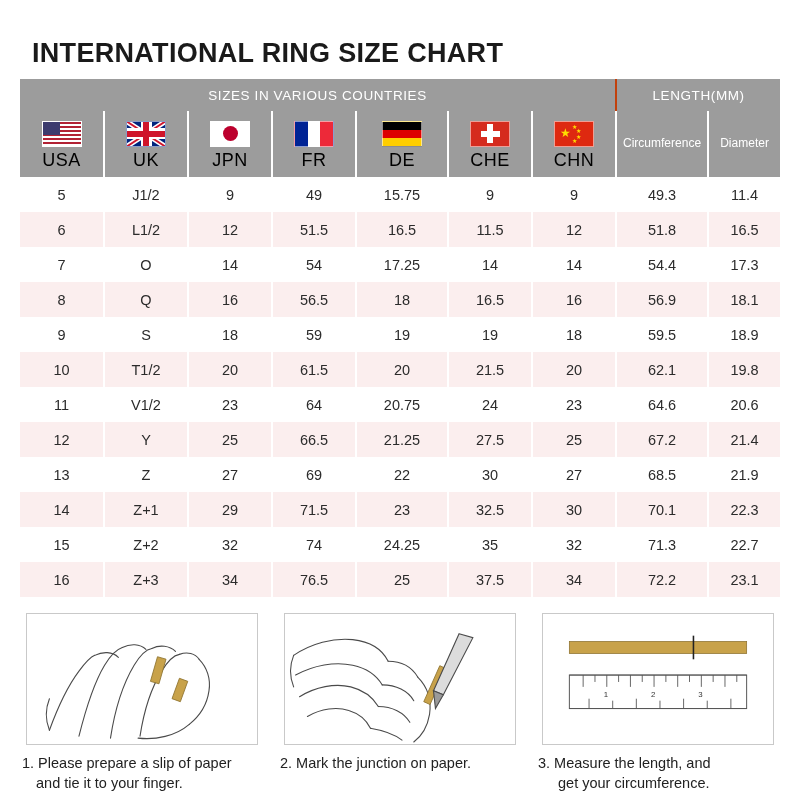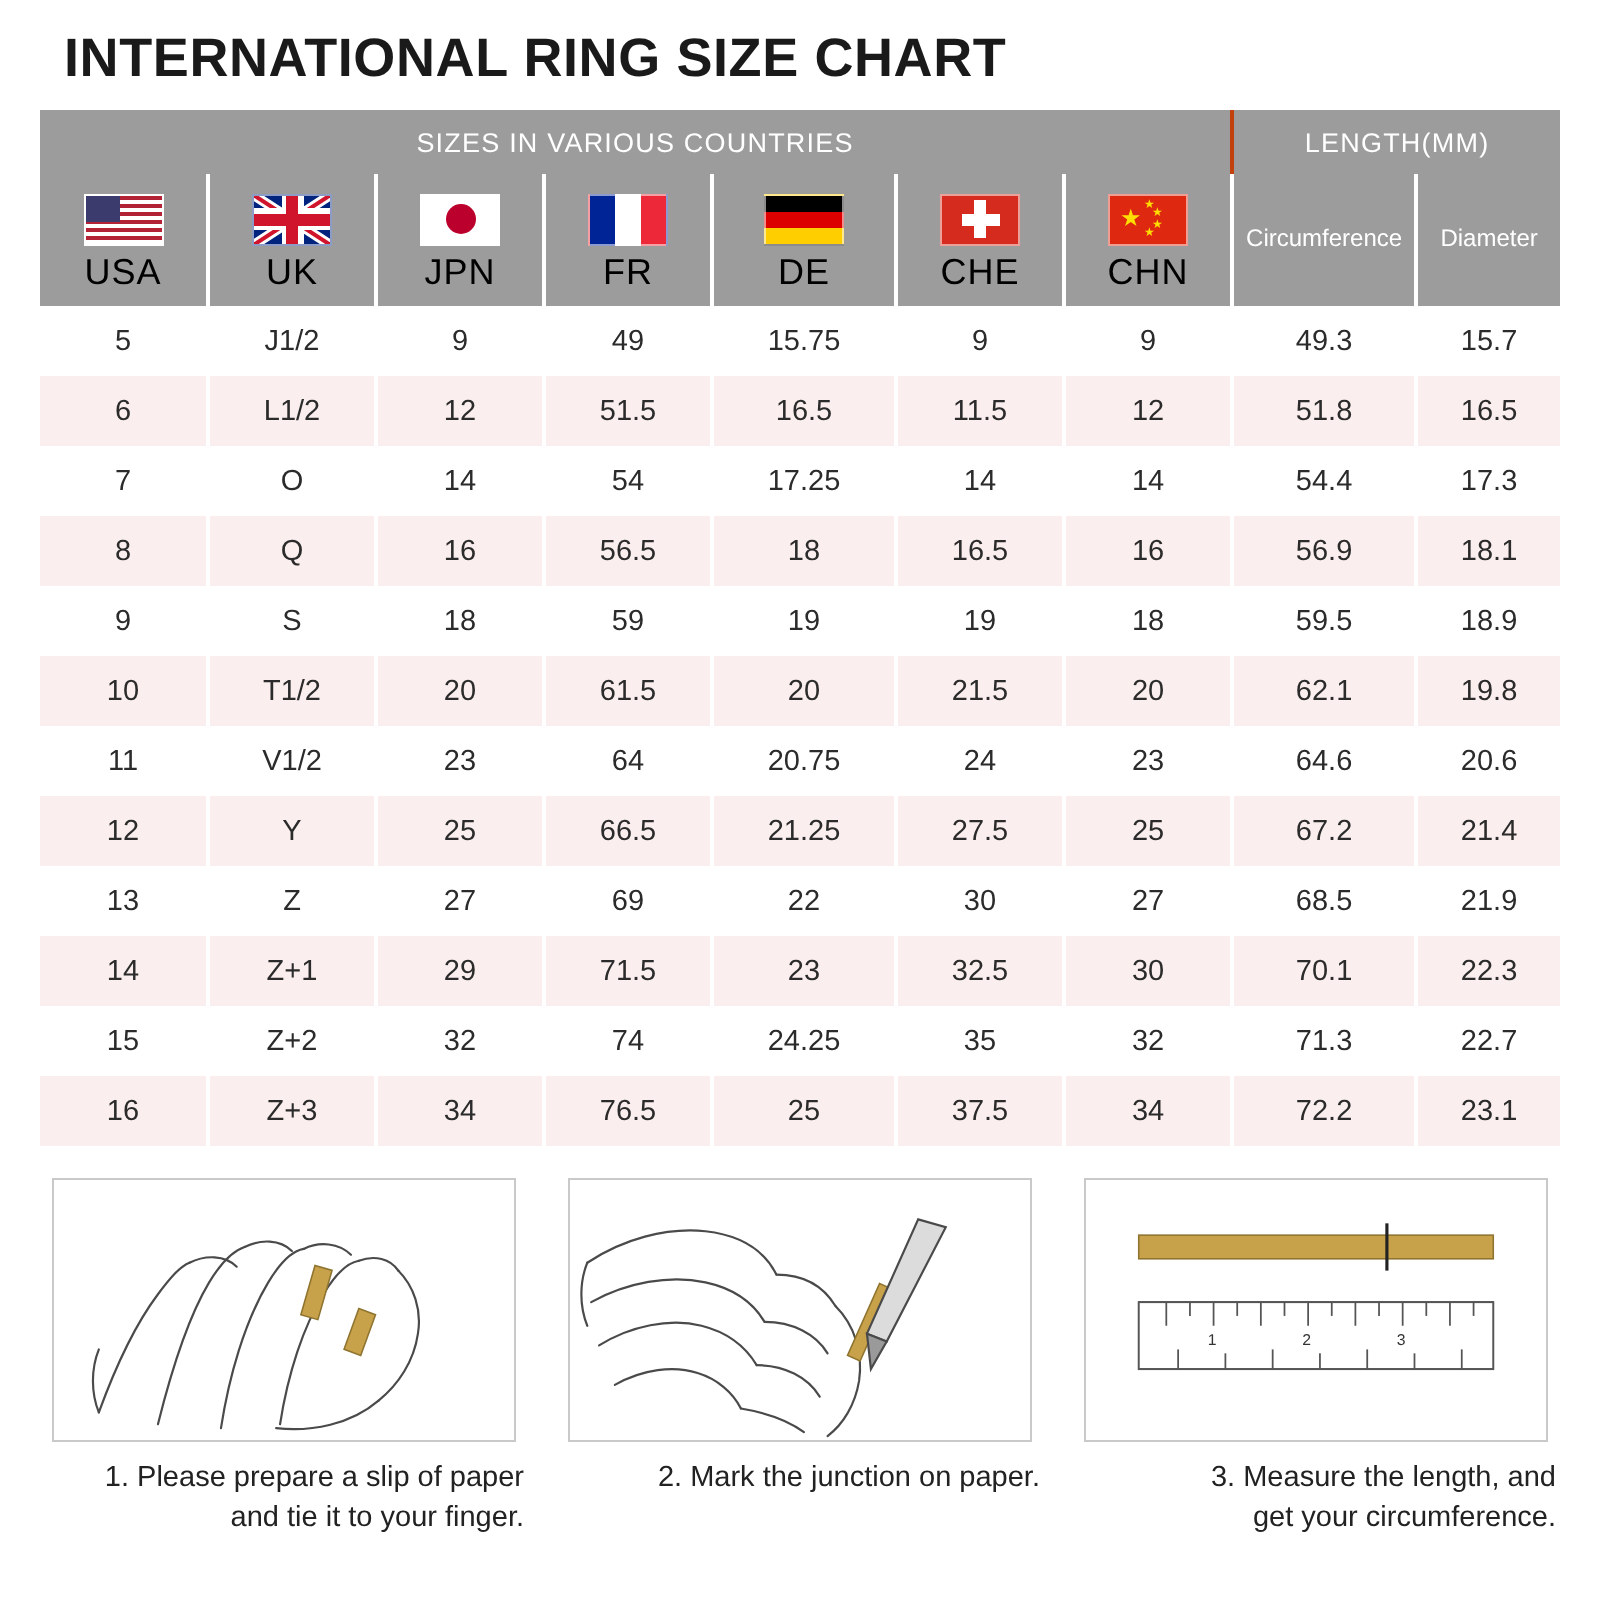--- a/index.html
+++ b/index.html
@@ -20,20 +20,21 @@
     position: relative;
     box-sizing: border-box;
     padding: 0 20px;
   }
   .title {
     font-size: 27px;
     font-weight: bold;
     letter-spacing: 0.3px;
     padding: 14px 0 10px 12px;
     color: #1a1a1a;
+    margin-top: 24px;
   }
   table.size-table {
     border-collapse: collapse;
     width: 760px;
     table-layout: fixed;
   }
   table.size-table td, table.size-table th {
     text-align: center;
     vertical-align: middle;
     font-weight: normal;
@@ -186,21 +187,21 @@
     width: 232px;
     height: 132px;
     border: 1px solid #c9c9c9;
     background: #ffffff;
     box-sizing: border-box;
   }
   .caption {
     margin-top: 8px;
     font-size: 14.5px;
     line-height: 20px;
-    text-align: right;
+    text-align: left;
     color: #222;
     width: 240px;
   }
   .caption .l2 { display: block; }
   .cap1 .l2 { padding-left: 14px; }
   .cap2 .l2 { padding-left: 0; }
   .cap3 .l2 { padding-left: 20px; }
 </style>
 </head>
 <body>
@@ -299,21 +300,21 @@
     <tbody>
       <tr class="odd">
         <td>5</td>
         <td>J1/2</td>
         <td>9</td>
         <td>49</td>
         <td>15.75</td>
         <td>9</td>
         <td>9</td>
         <td>49.3</td>
-        <td class="last">15.7</td>
+        <td class="last">11.4</td>
       </tr>
       <tr class="even">
         <td>6</td>
         <td>L1/2</td>
         <td>12</td>
         <td>51.5</td>
         <td>16.5</td>
         <td>11.5</td>
         <td>12</td>
         <td>51.8</td>

